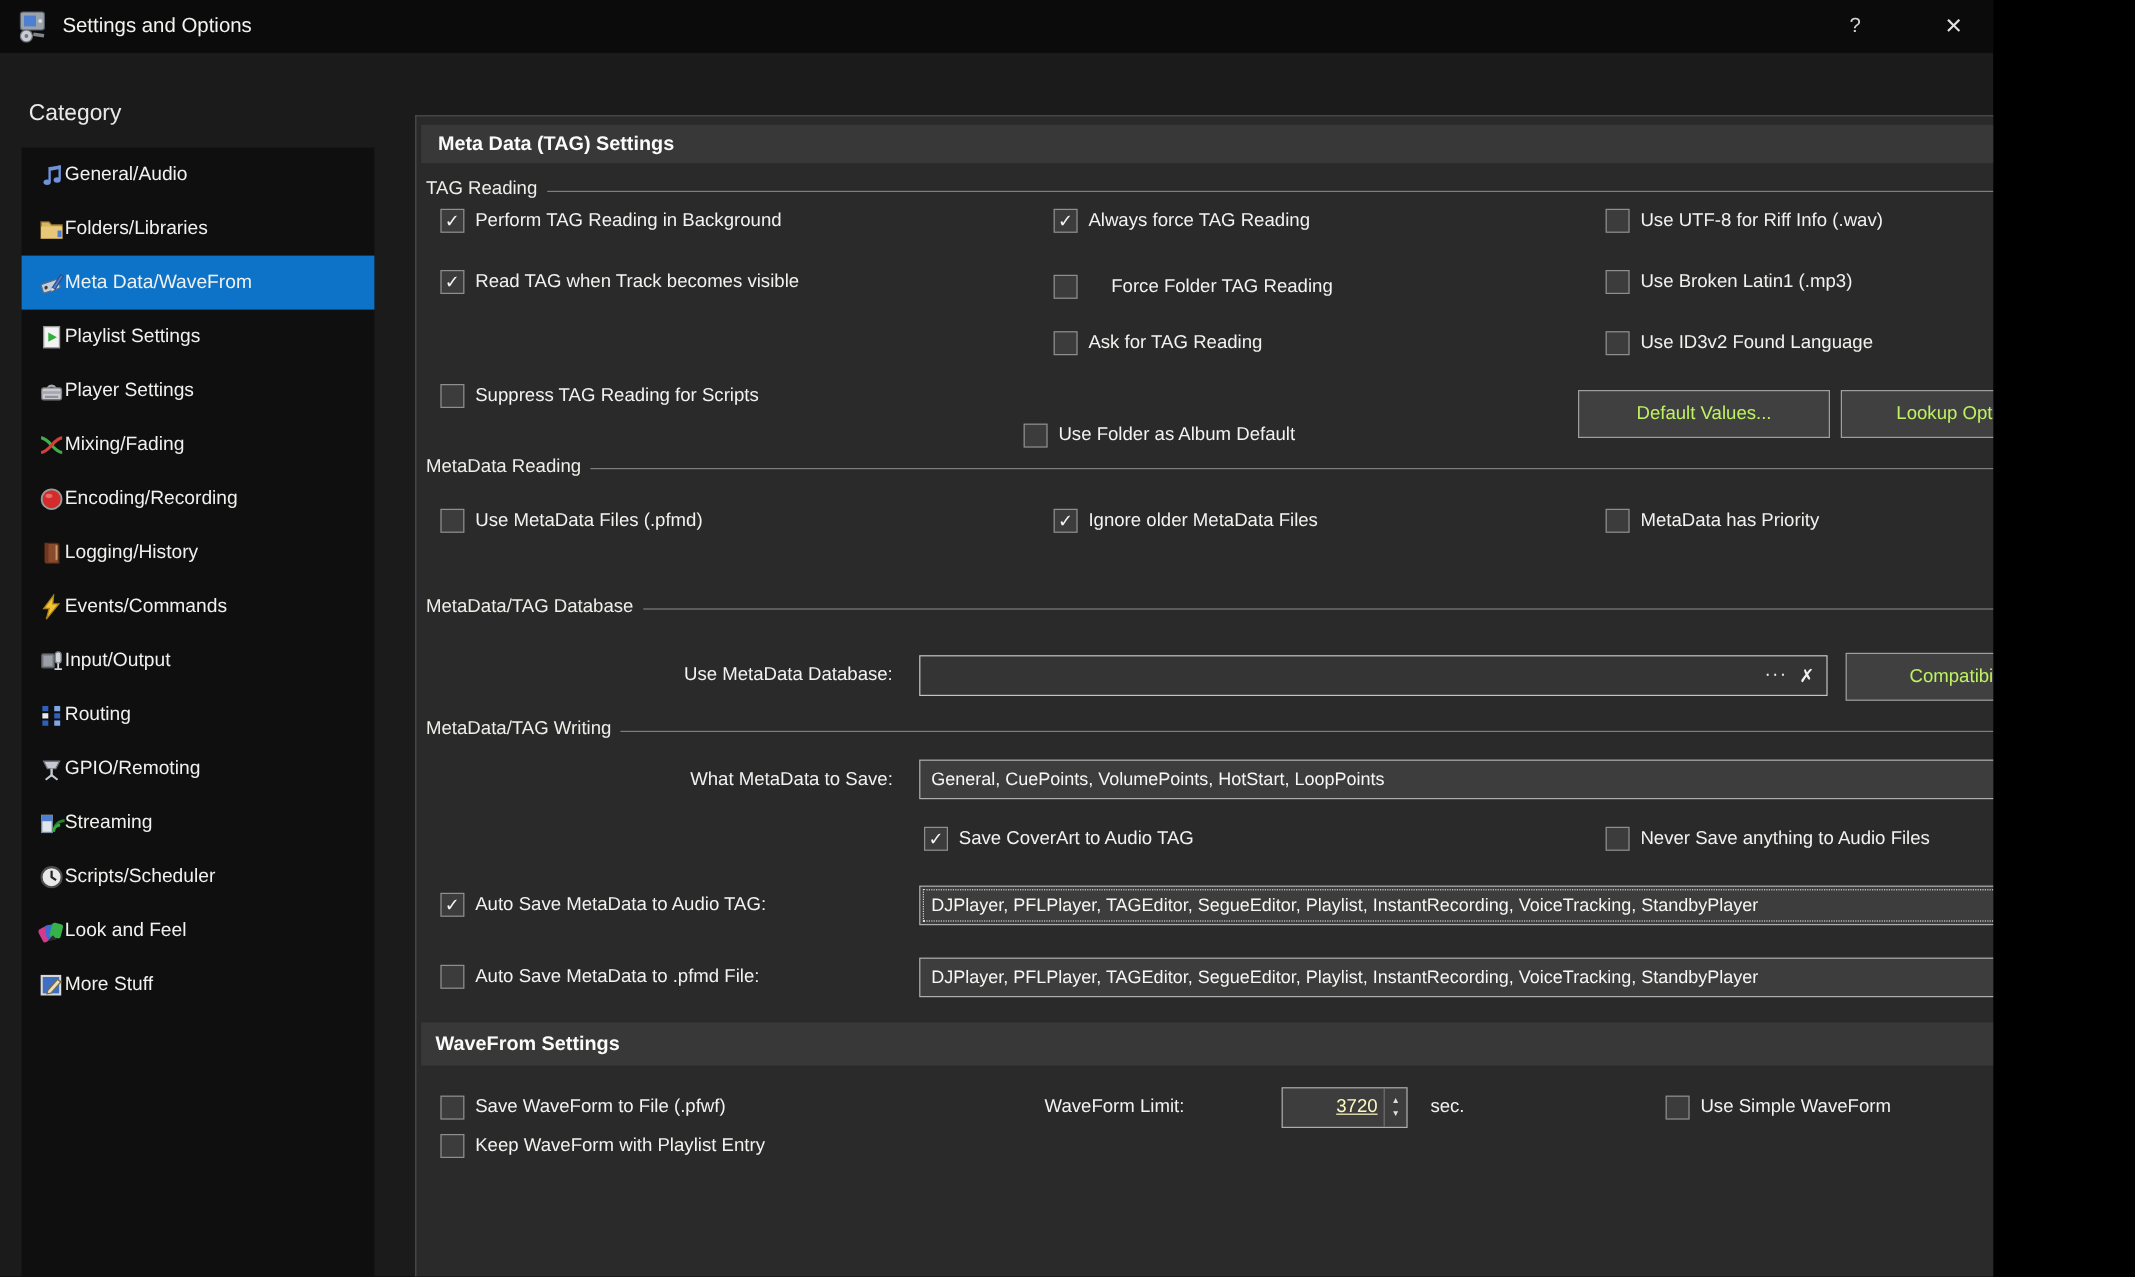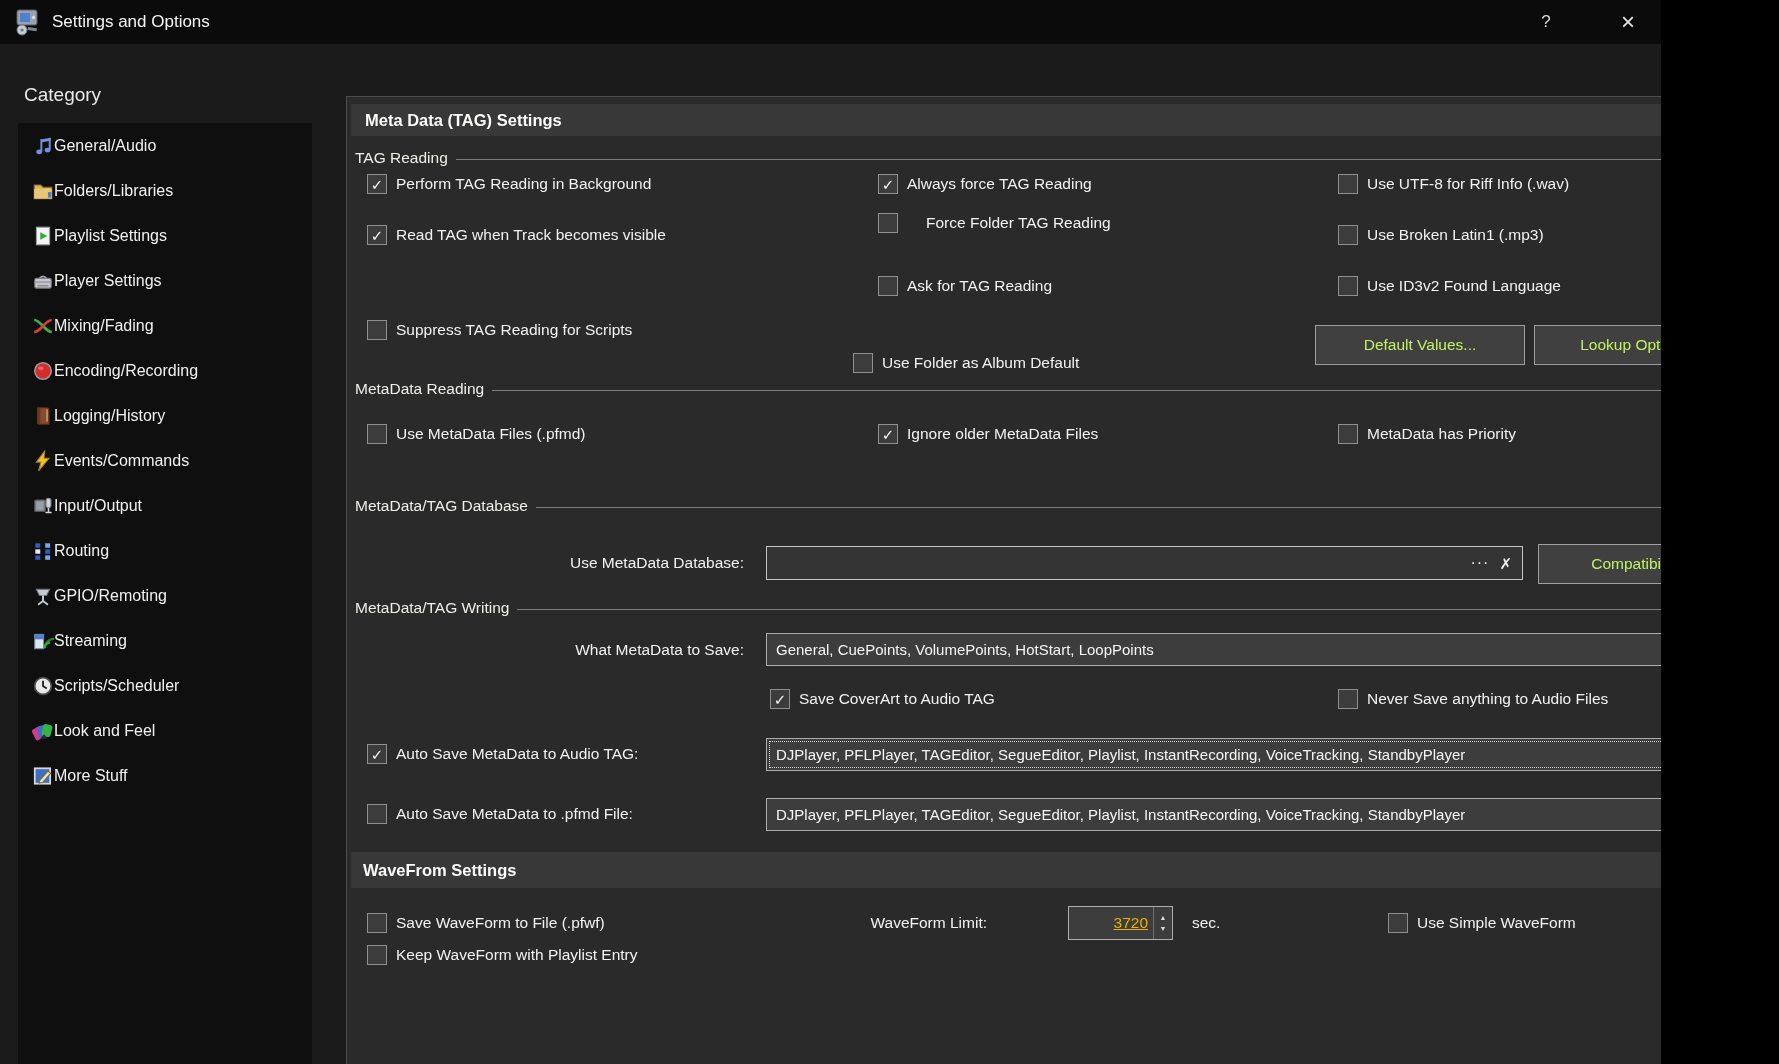--- a/index.html
+++ b/index.html
@@ -42,21 +42,21 @@
   .input .browse{color:#ececec;font-size:16px;letter-spacing:1px;padding:0 8px;line-height:1;}
   .input .clear{color:#f2f2f2;font-size:15px;font-weight:bold;padding:0 10px 0 2px;line-height:1;}
   .dd{position:absolute;height:33px;background:#3d3d3d;border:1px solid #adadad;box-sizing:border-box;
       display:flex;align-items:center;padding:0 8px 0 9px;font-size:15px;color:#f6f6f4;}
   .dd .val{flex:1;white-space:nowrap;overflow:hidden;}
   .dd .arr{font-size:11px;color:#e2e2e2;margin-left:8px;flex:none;}
   .dd.focused{outline:1px dotted #d9d9d9;outline-offset:-4px;}
   .spin{position:absolute;height:34px;background:#3d3d3d;border:1px solid #adadad;box-sizing:border-box;
         display:flex;align-items:stretch;}
   .spin .num{flex:1;display:flex;align-items:center;justify-content:flex-end;padding-right:5px;
-             font-size:15.5px;color:#eab308;text-decoration:underline;}
+             font-size:15.5px;color:#fef9c3;text-decoration:underline;}
   .spin .arrows{width:18px;display:flex;flex-direction:column;align-items:center;justify-content:center;
                 gap:4px;border-left:1px solid #707070;}
   .spin .arrows span{font-size:7px;line-height:7px;color:#dedede;}
   .plabel{position:absolute;display:flex;align-items:center;font-size:15.5px;color:#f2f2f0;white-space:nowrap;}
 </style>
 </head>
 <body>
 
 <div class="screen">
 
@@ -97,20 +97,33 @@
       <span class="ic">
           <svg viewBox="0 0 20 20" width="22" height="22">
         <path d="M2 4.5 h6 l2 2.2 h8 v10.3 h-16 z" fill="#d9b55e" stroke="#8a6d2f"></path>
         <path d="M2 8 h16 v9 h-16 z" fill="#e8c878"></path>
         <rect x="14.5" y="11" width="3" height="5" fill="#4f7fd0"></rect>
       </svg>
         </span>
       <span>Folders/Libraries</span>
     </div>
 
+    <div class="item checked">
+      <span class="ic">
+          <svg viewBox="0 0 20 20" width="22" height="22">
+        <g transform="rotate(-18 10 12)">
+          <rect x="2.5" y="8.5" width="13.5" height="7" rx="1.2" fill="#c3cedd" stroke="#5b6b80"></rect>
+          <circle cx="5.6" cy="12" r="1.3" fill="#3a3f46"></circle>
+        </g>
+        <path d="M10.5 13.5 L17 3.5 L18.8 4.8 L12.4 14.8 Z" fill="#4f7fd0" stroke="#2d4f8c"></path>
+        <path d="M10.5 13.5 L12.4 14.8 L9.8 16.2 Z" fill="#e8dfc0"></path>
+      </svg>
+        </span>
+      <span>Meta Data/WaveFrom</span>
+    </div>
 
     <div class="item">
       <span class="ic">
           <svg viewBox="0 0 20 20" width="22" height="22">
         <rect x="4" y="2" width="12" height="16" fill="#f3f3f3" stroke="#9a9a9a"></rect>
         <path d="M7.5 6.5 L14 10 L7.5 13.5 Z" fill="#2fae3a"></path>
       </svg>
         </span>
       <span>Playlist Settings</span>
     </div>
@@ -274,21 +287,21 @@
       <span class="cb"></span>
       <span>Suppress TAG Reading for Scripts</span>
     </div>
 
     <div class="cbrow" style="left:531px;top:77px;">
       <span class="cb checked">
           <span class="mark">✓</span>
         </span>
       <span>Always force TAG Reading</span>
     </div>
-    <div class="cbrow" style="left:531px;top:116px;gap:28px;">
+    <div class="cbrow" style="left:531px;top:132px;gap:28px;">
       <span class="cb"></span>
       <span>Force Folder TAG Reading</span>
     </div>
     <div class="cbrow" style="left:531px;top:179px;">
       <span class="cb"></span>
       <span>Ask for TAG Reading</span>
     </div>
     <div class="cbrow" style="left:506px;top:223px;margin-top:33px;">
       <span class="cb"></span>
       <span>Use Folder as Album Default</span>

